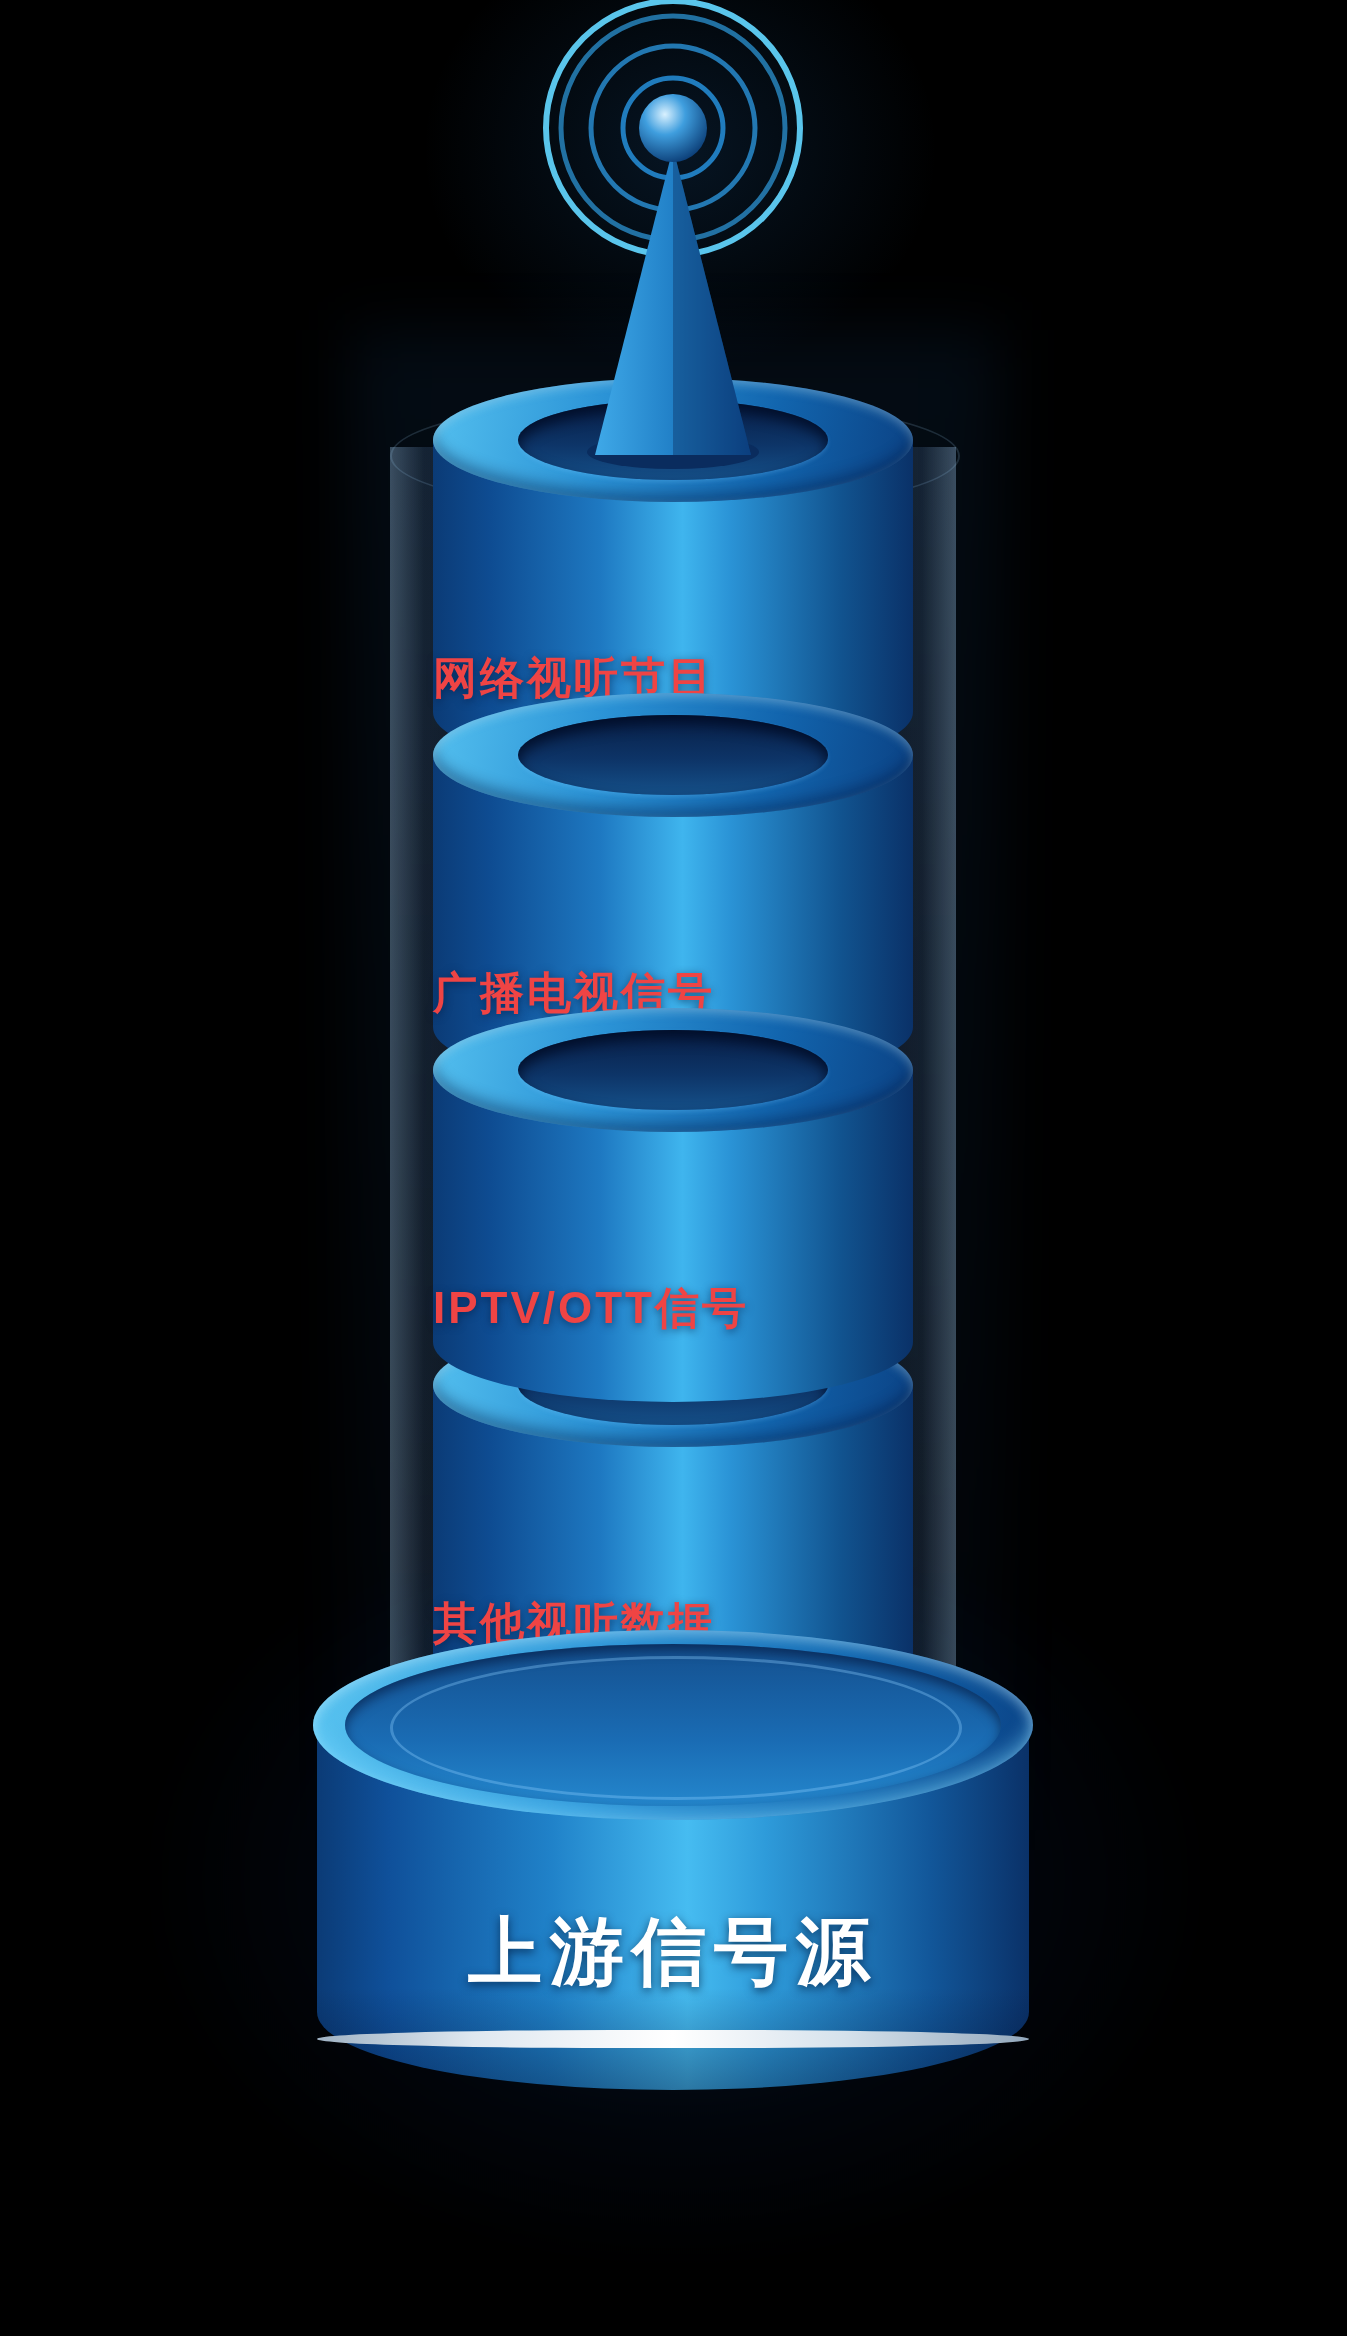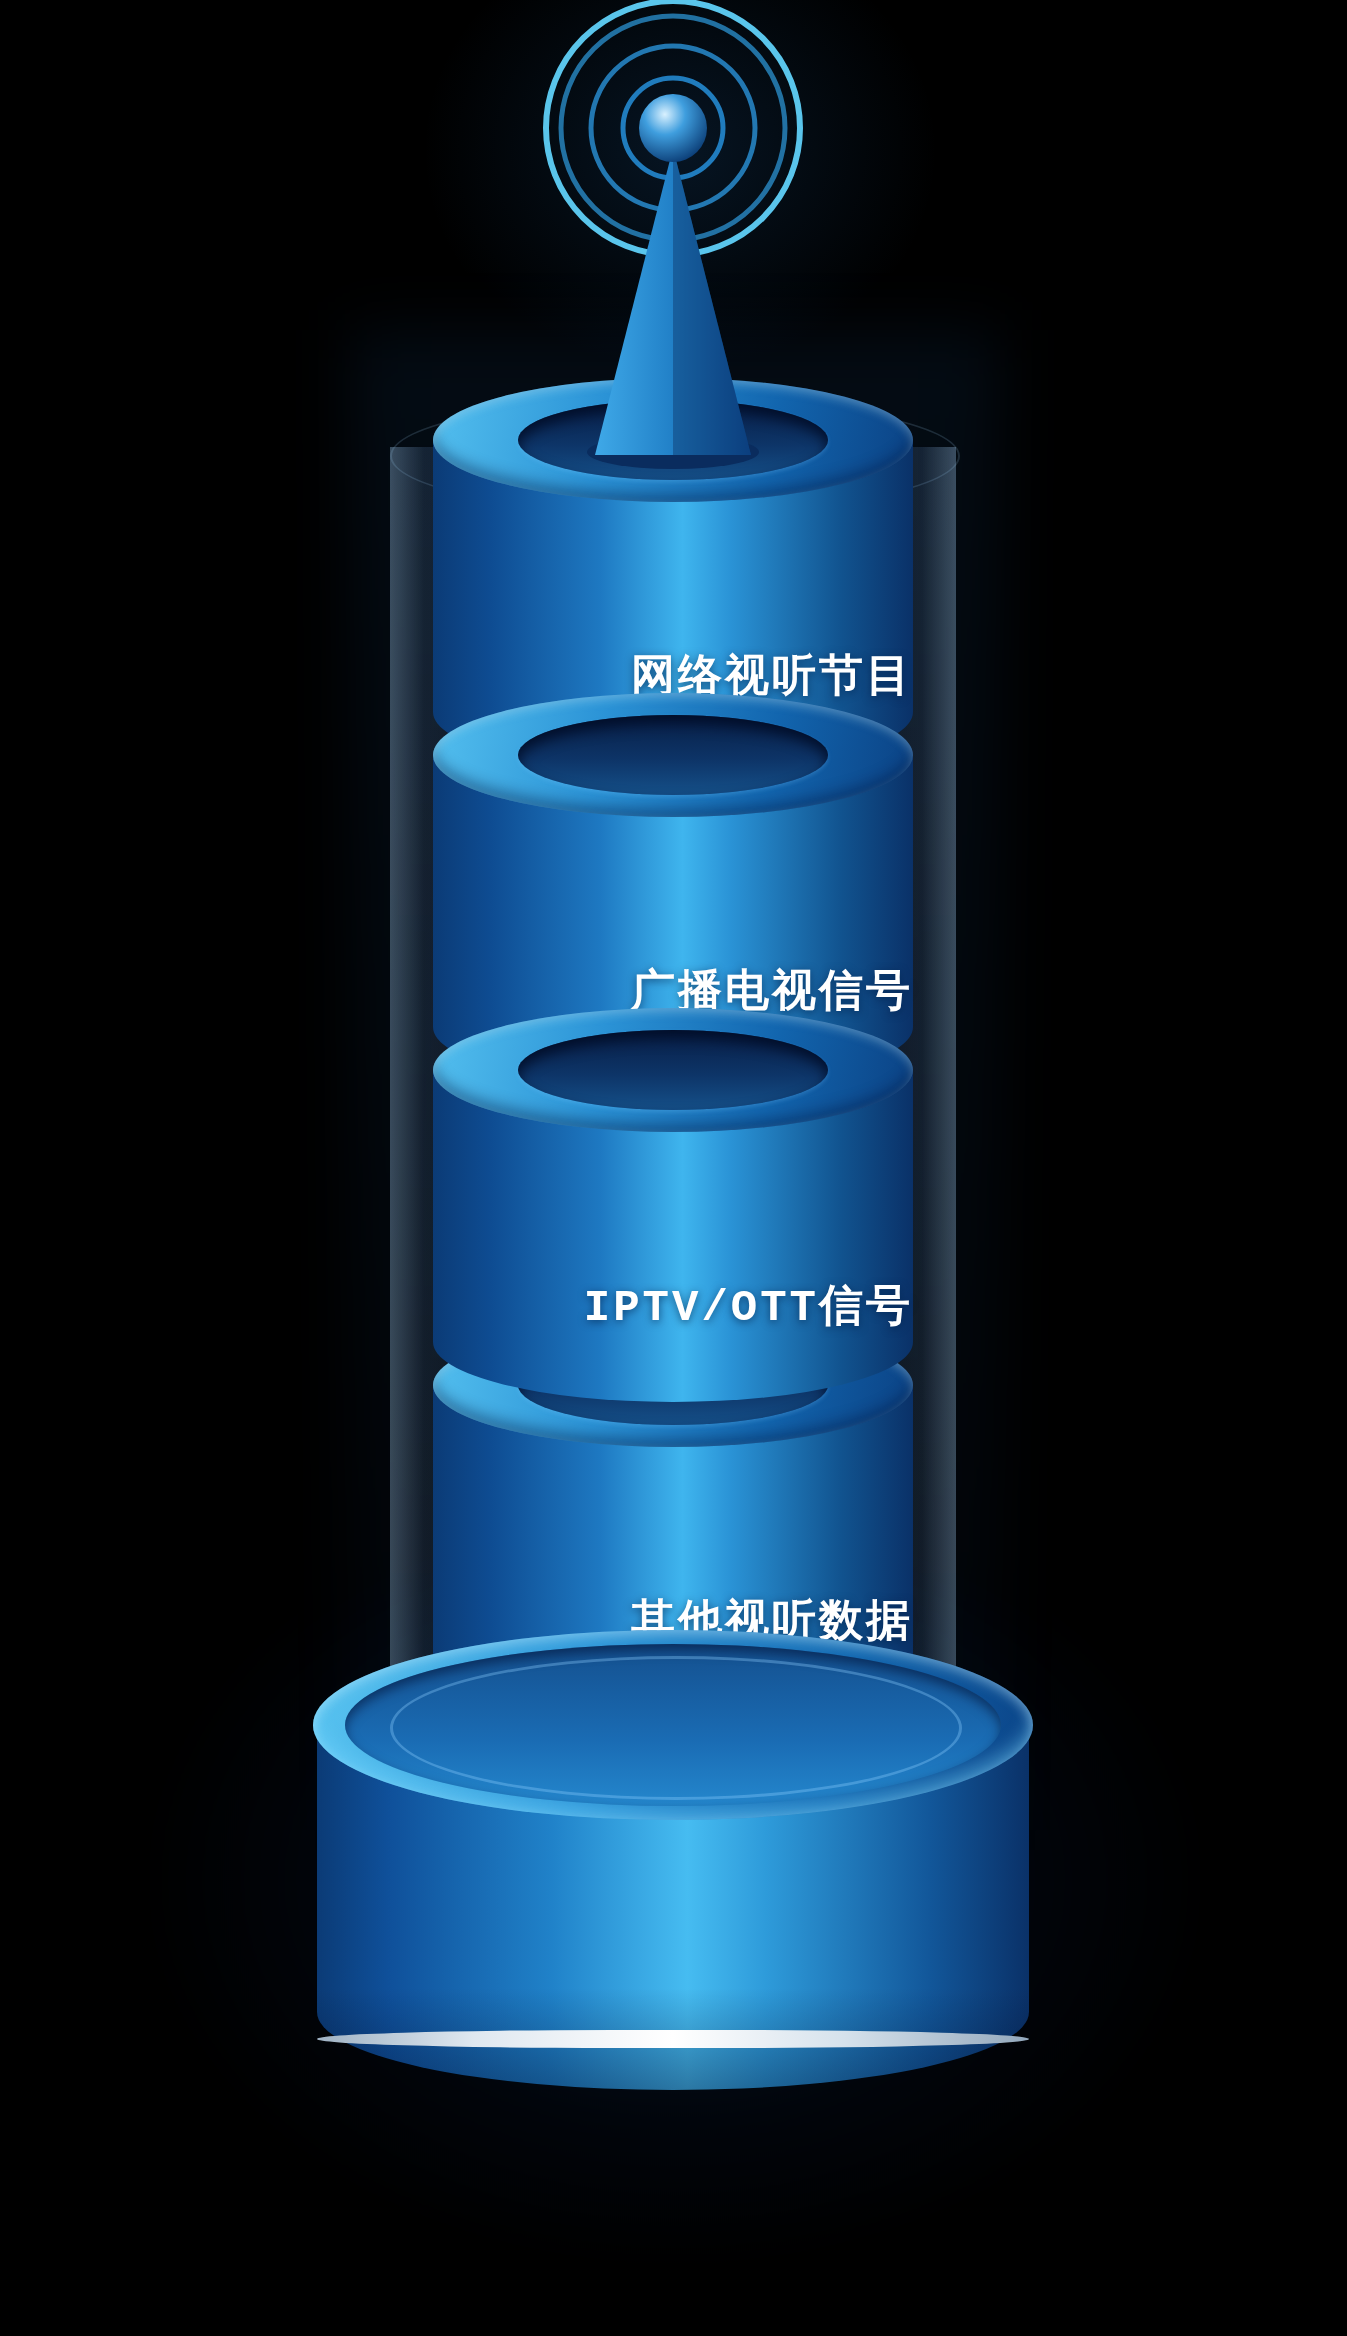--- a/index.html
+++ b/index.html
@@ -49,22 +49,22 @@
     background:linear-gradient(100deg,#54c0ef 0%,#2b93d6 35%,#1265ae 70%,#0b4183 100%);
     box-shadow:inset 0 4px 10px rgba(200,240,255,.35),inset 0 -8px 14px rgba(0,20,60,.40);
   }
   .seg .recess{
     position:absolute;left:85px;top:22px;width:310px;height:80px;border-radius:50%;
     background:linear-gradient(180deg,#081f47 0%,#0d3467 55%,#155089 100%);
     box-shadow:inset 0 8px 14px rgba(0,10,35,.85),0 2px 4px rgba(120,200,255,.25);
   }
   .seg .label{
     position:absolute;left:0;top:270px;width:480px;height:60px;line-height:60px;
-    text-align:right;color:#ffffff;font-size:44px;font-weight:700;letter-spacing:3px;
-    text-shadow:0 2px 8px rgba(0,30,70,.65);white-space:nowrap;font-family:Liberation Mono, monospace;
+    text-align:left;color:#ef4444;font-size:44px;font-weight:700;letter-spacing:3px;
+    text-shadow:0 2px 8px rgba(0,30,70,.65);white-space:nowrap;
   }
   
   .base{left:313px;top:1630px;width:720px;height:470px;}
   .base .body{
     position:absolute;left:4px;top:95px;width:712px;height:365px;
     background:
       linear-gradient(180deg,rgba(0,0,0,0) 72%,rgba(0,10,40,.38) 100%),
       linear-gradient(90deg,#0b3b76 0%,#0f509a 10%,#2082c9 33%,#46bcf1 52%,#2e9bda 63%,#12579a 86%,#0a3168 100%);
     border-bottom-left-radius:356px 78px;
     border-bottom-right-radius:356px 78px;
@@ -165,15 +165,16 @@
     <div class="label">IPTV/OTT信号</div>
   </div>
 
   <div class="abs base">
     <div class="body"></div>
     <div class="cap">
       <div class="cap-inner"></div>
       <div class="tube-ring"></div>
     </div>
     <div class="stripe"></div>
+    <div class="label">上游信号源</div>
   </div>
 
 </div>
 
 </body></html>

